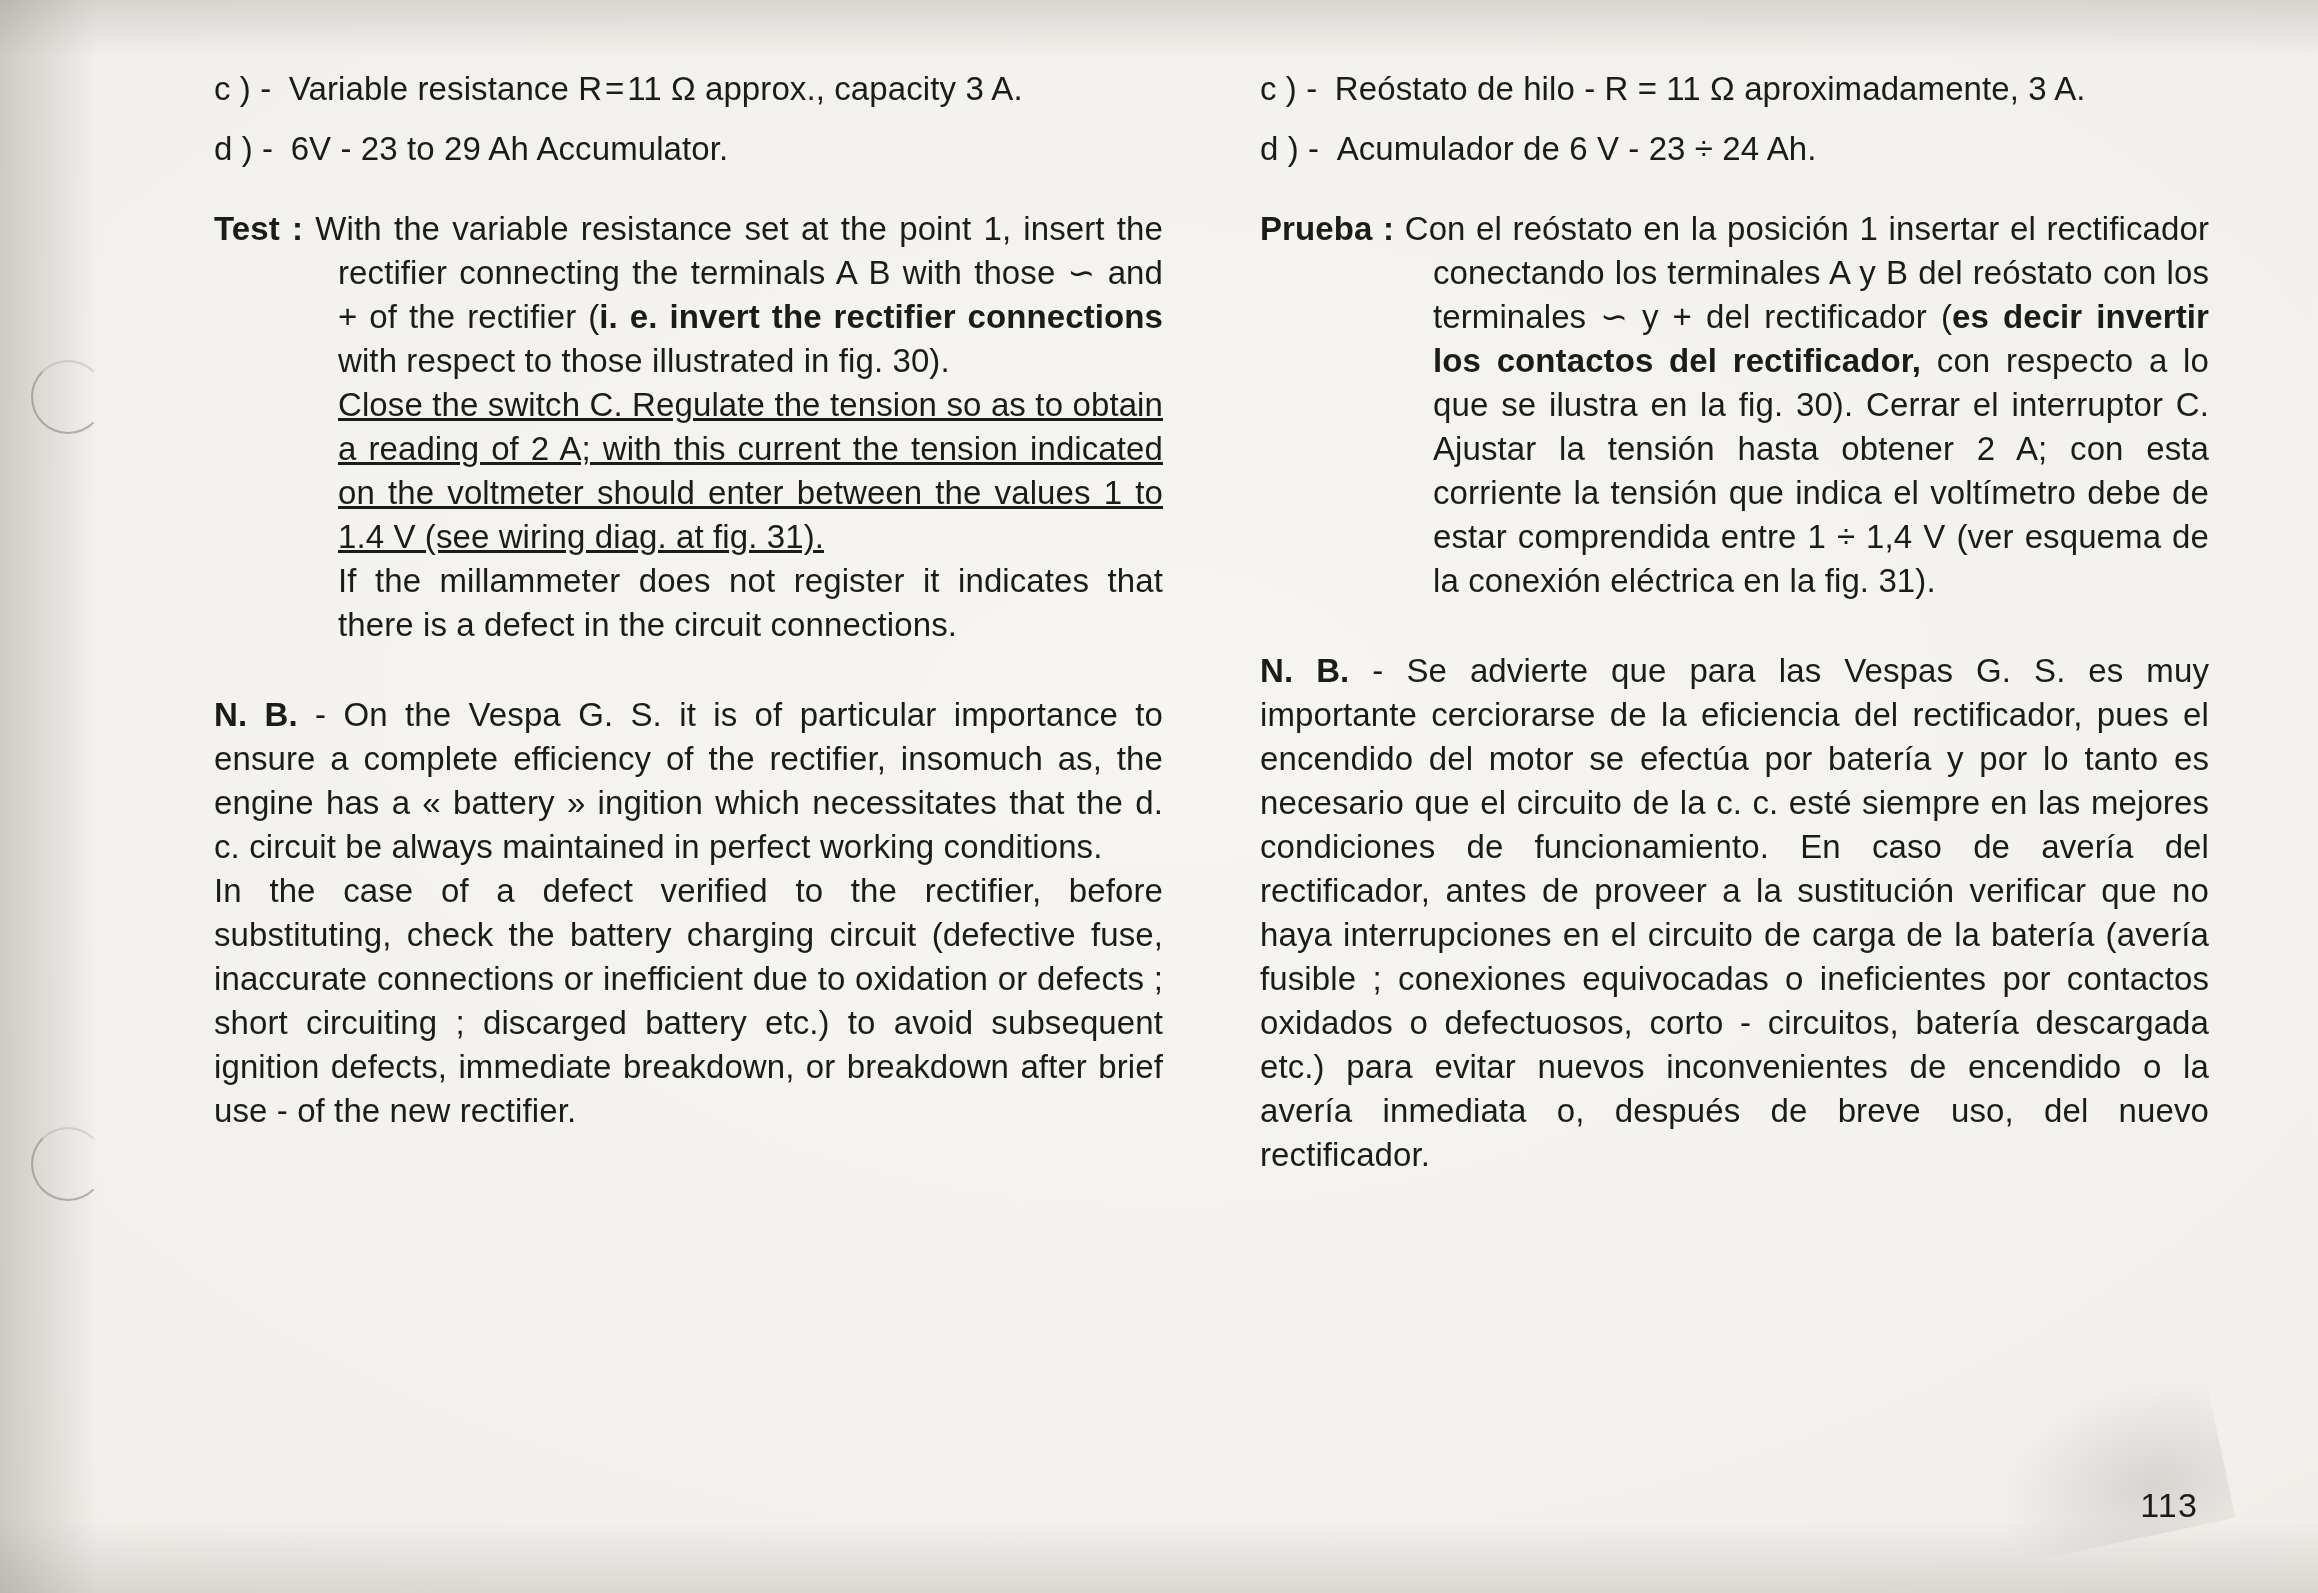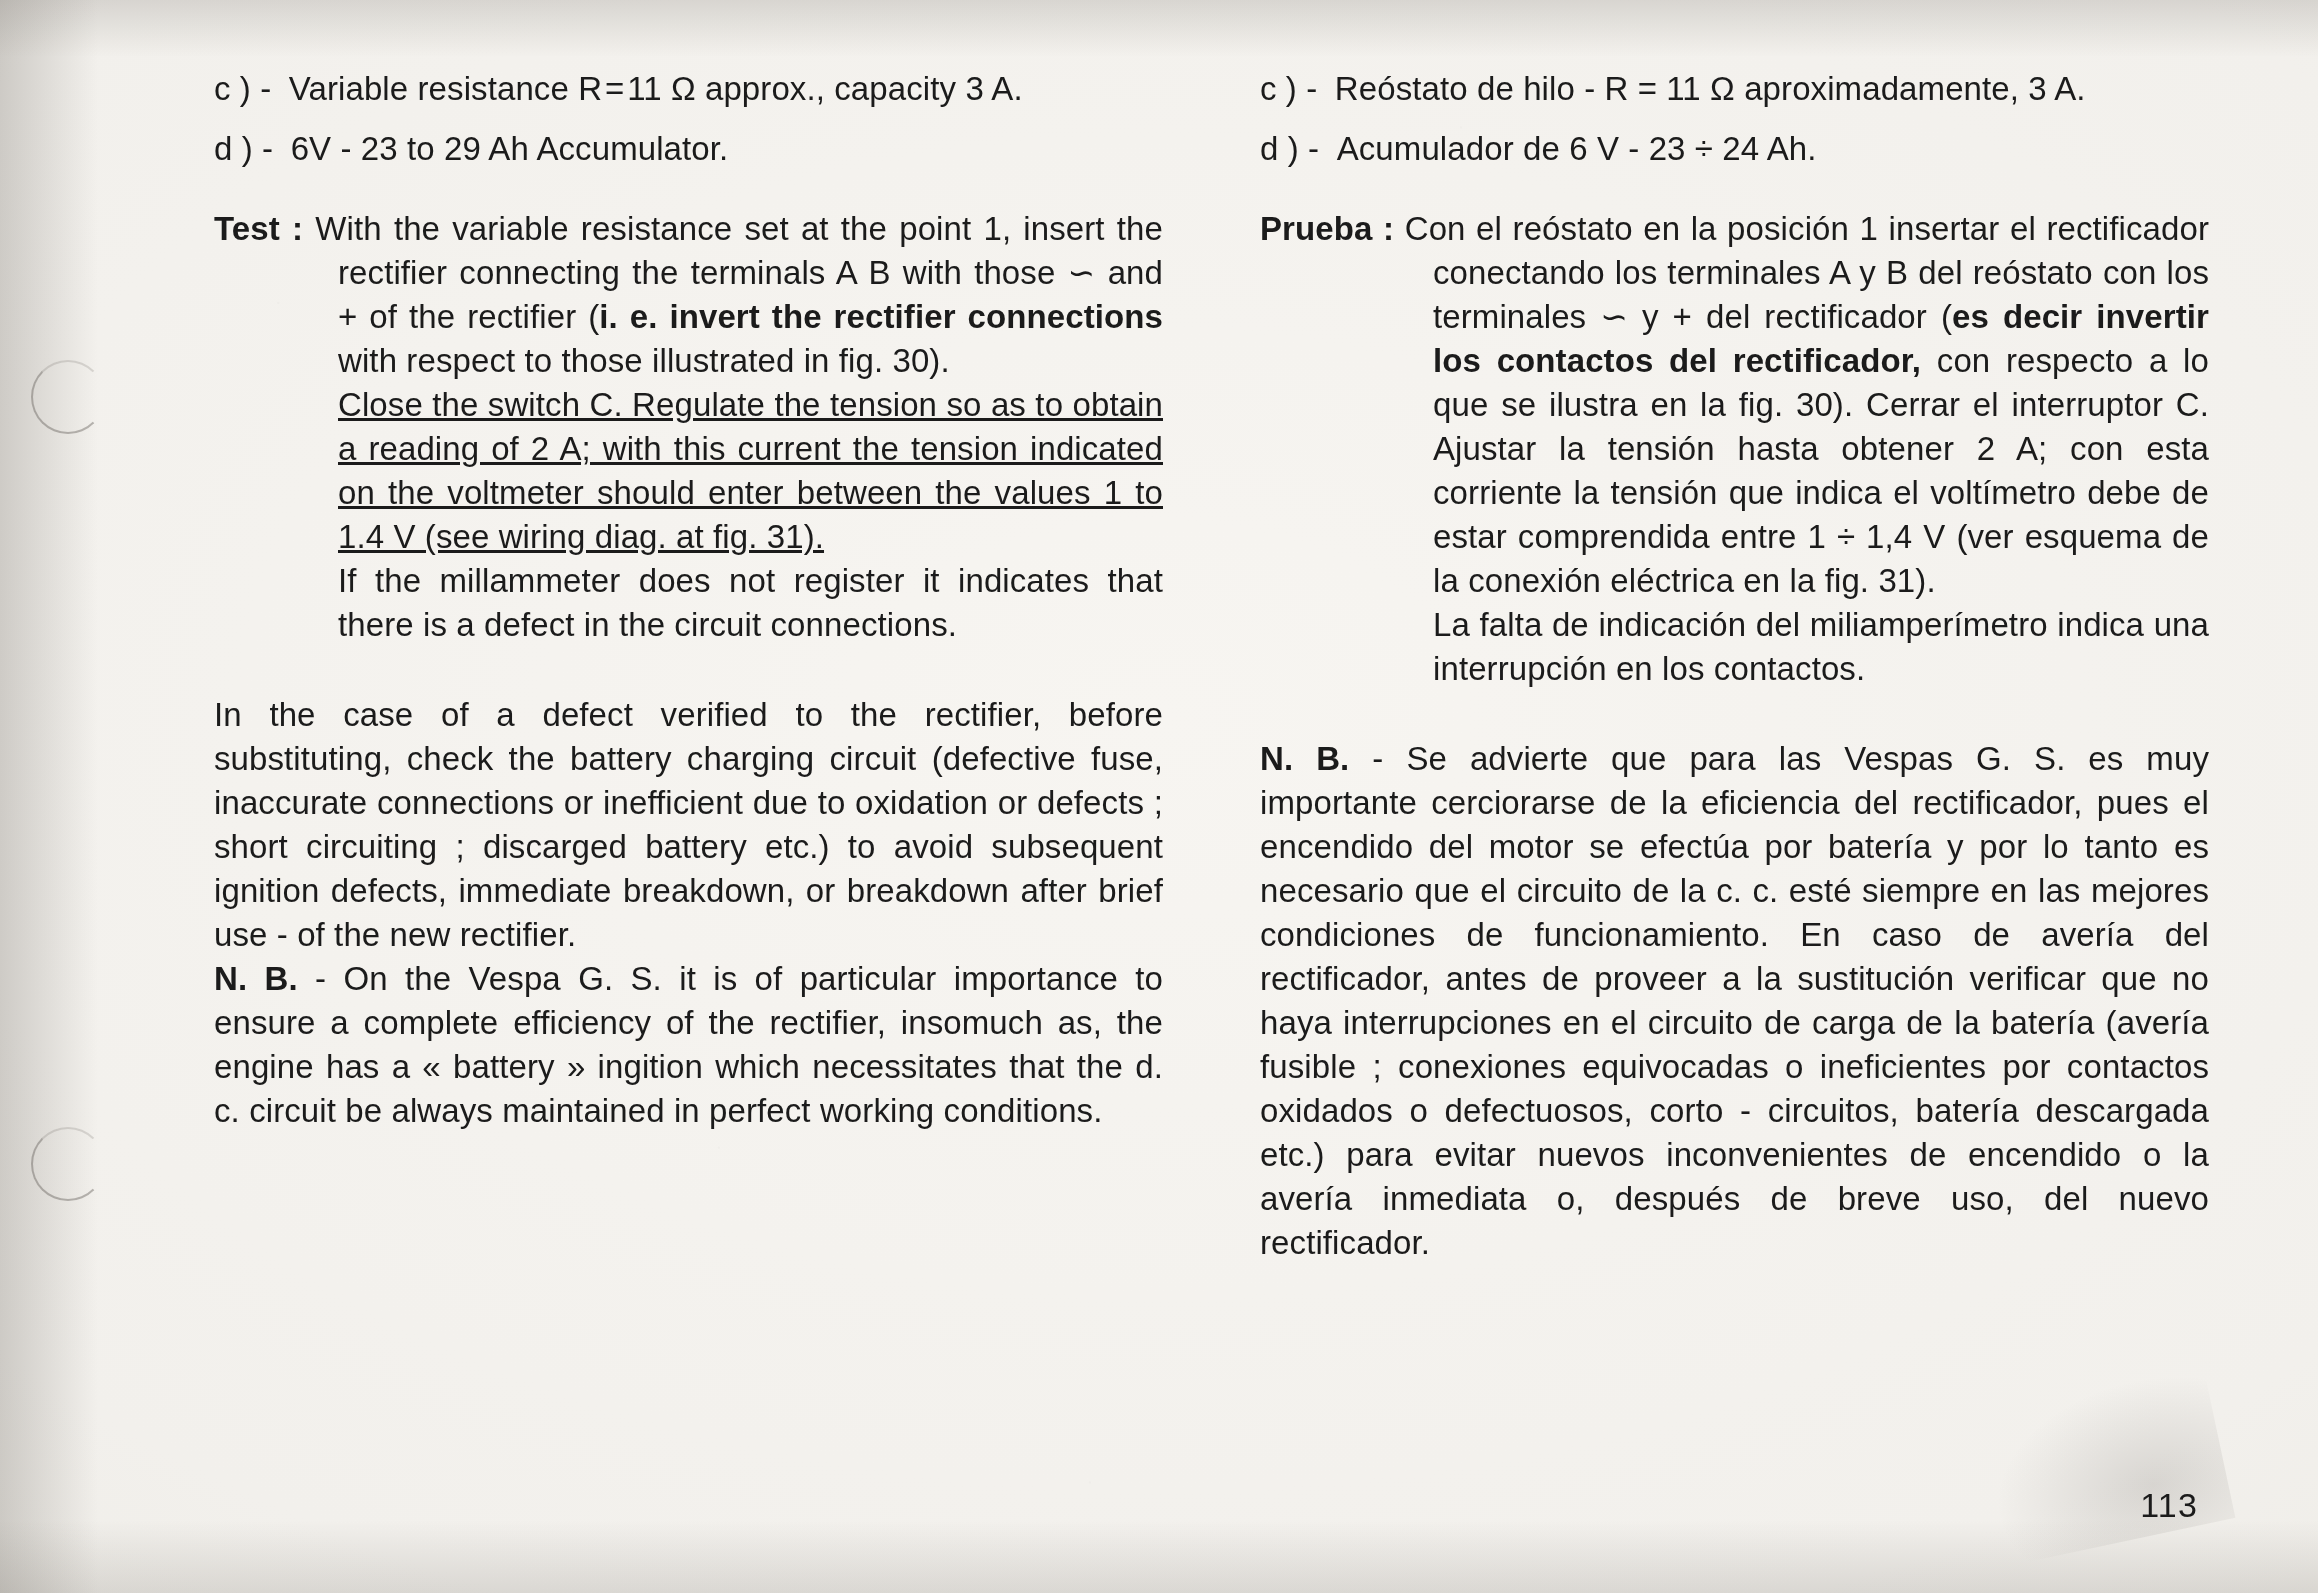--- a/index.html
+++ b/index.html
@@ -195,47 +195,44 @@
         </div>
         <div class="para" style="padding-left:124px;text-decoration:underline;">
           <span><span>Close the switch C. Regulate the tension so as to obtain a reading of 2 A; with this current the tension indicated on the voltmeter should enter between the values 1 to 1.4 V (see wiring diag. at fig. 31).</span></span>
         </div>
         <div class="para" style="padding-left:124px;">
           <span><span>If the millammeter does not register it indicates that there is a defect in the circuit connections.</span></span>
         </div>
       </div>
 
       <div class="nb-block">
-        <div class="para">In the case of a defect verified to the rectifier, before substituting, check the battery charging circuit (defective fuse, inaccurate connections or inefficient due to oxidation or defects ; short circuiting ; discarged battery etc.) to avoid subsequent ignition defects, immediate breakdown, or breakdown after brief use - of the new rectifier.</div>
         <div class="para">
           <span class="nb-label">N. B.</span>&nbsp;<span>-</span>&nbsp;<span>On the Vespa G. S. it is of particular importance to ensure a complete efficiency of the rectifier, insomuch as, the engine has a « battery » ingition which necessitates that the d. c. circuit be always maintained in perfect working conditions.</span>
         </div>
+        <div class="para">In the case of a defect verified to the rectifier, before substituting, check the battery charging circuit (defective fuse, inaccurate connections or inefficient due to oxidation or defects ; short circuiting ; discarged battery etc.) to avoid subsequent ignition defects, immediate breakdown, or breakdown after brief use - of the new rectifier.</div>
       </div>
 
     </div>
 
     <div class="col body-text">
 
       <div class="listing listing-c">
         <span class="marker"><span>c )</span>&nbsp;<span>-</span>&nbsp;</span>
         <span class="listing-body">Reóstato de hilo - R = 11 Ω aproximadamente, 3 A.</span>
       </div>
 
       <div class="listing listing-d">
         <span class="marker"><span>d )</span>&nbsp;<span>-</span>&nbsp;</span>
         <span class="listing-body">Acumulador de 6 V - 23 ÷ 24 Ah.</span>
       </div>
 
       <div class="labelled">
         <div class="labelled-body hang-es">
           <span class="lead-label">Prueba :</span>&nbsp;<span><span>Con el reóstato en la posición 1 insertar el rectificador conectando los terminales A y B del reóstato con los terminales ∽ y + del rectificador (</span><span class="bold">es decir invertir los contactos del rectificador,</span><span> con respecto a lo que se ilustra en la fig. 30). Cerrar el interruptor C. Ajustar la tensión hasta obtener 2 A; con esta corriente la tensión que indica el voltímetro debe de estar comprendida entre 1 ÷ 1,4 V (ver esquema de la conexión eléctrica en la fig. 31).</span></span>
         </div>
-        <div class="para" style="padding-left:173px;">
-          <span><span>La falta de indicación del miliamperímetro indica una interrupción en los contactos.</span></span>
-        </div>
       </div>
 
       <div class="nb-block">
         <div class="para">
           <span class="nb-label">N. B.</span>&nbsp;<span>-</span>&nbsp;<span>Se advierte que para las Vespas G. S. es muy importante cerciorarse de la eficiencia del rectificador, pues el encendido del motor se efectúa por batería y por lo tanto es necesario que el circuito de la c. c. esté siempre en las mejores condiciones de funcionamiento. En caso de avería del rectificador, antes de proveer a la sustitución verificar que no haya interrupciones en el circuito de carga de la batería (avería fusible ; conexiones equivocadas o ineficientes por contactos oxidados o defectuosos, corto - circuitos, batería descargada etc.) para evitar nuevos inconvenientes de encendido o la avería inmediata o, después de breve uso, del nuevo rectificador.</span>
         </div>
       </div>
 
     </div>
 

